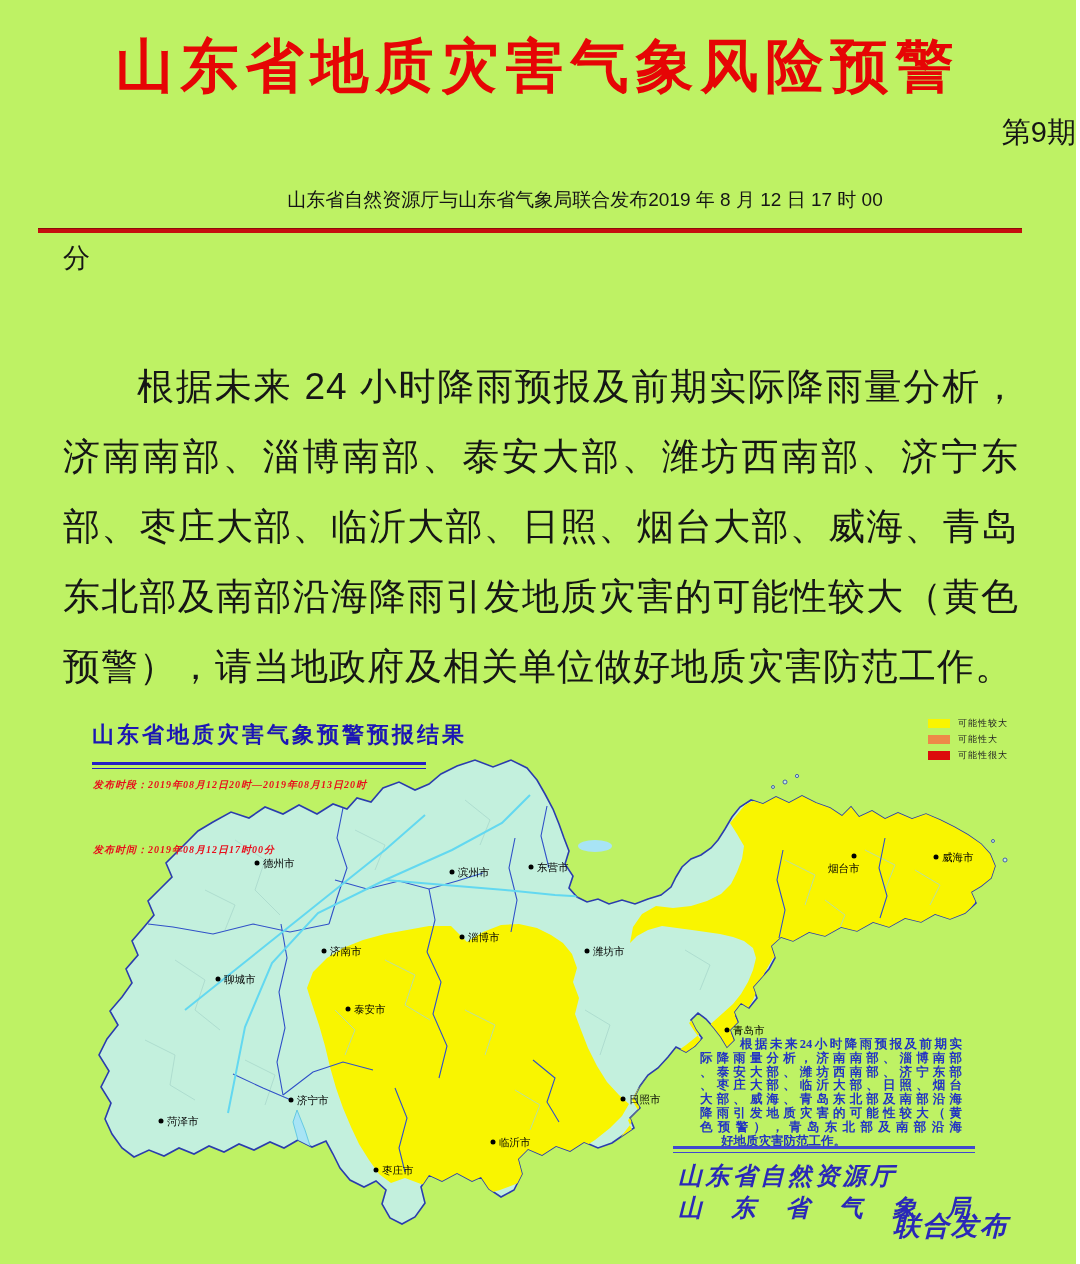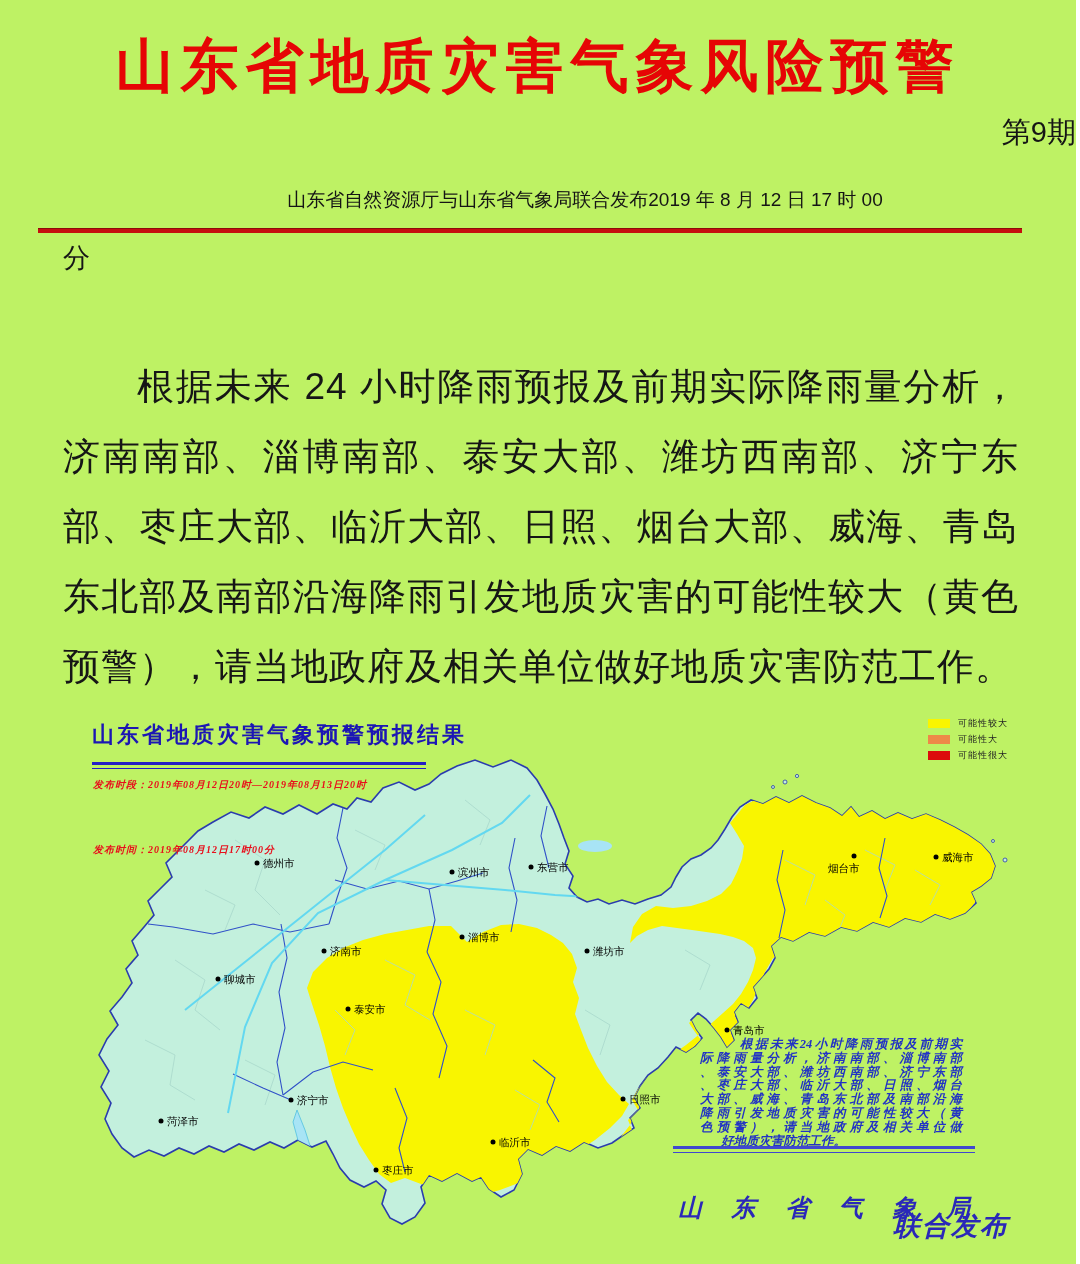--- a/index.html
+++ b/index.html
@@ -27,21 +27,21 @@
                   border-top:3px solid #2420c4;border-bottom:1px solid #2420c4;}
   .map-red{position:absolute;left:93px;font-size:10px;font-weight:bold;font-style:italic;
            color:#e8101c;font-family:"Liberation Serif",serif;letter-spacing:1px;}
   .map-red.t1{top:778px;}
   .map-red.t2{top:807px;margin-top:36px;}
   .legend{position:absolute;left:928px;top:719px;}
   .legend-row{display:flex;align-items:center;margin-bottom:7px;height:9px;}
   .legend-swatch{width:22px;height:9px;margin-right:8px;}
   .legend-label{font-size:9px;color:#222;letter-spacing:1px;}
   .note{position:absolute;left:700px;top:1038px;width:262px;color:#2233c4;
-        font-family:"Liberation Serif",serif;font-style:italic;font-weight:bold;
+        font-family:"Liberation Serif",serif;font-weight:bold;
         font-size:12.5px;line-height:13.8px;}
   .note-line{text-align:justify;text-align-last:justify;}
   .note-line.first{text-indent:40px;}
   .note-line.last{text-align-last:left;margin-left:21px;}
   .sig-rule{position:absolute;left:673px;top:1146px;width:302px;height:3px;
             border-top:3px solid #4048d0;border-bottom:1px solid #4048d0;}
   .sig-line{position:absolute;left:678px;color:#2a28b8;font-weight:bold;font-style:italic;
             font-family:"Liberation Serif",serif;font-size:24px;text-align-last:justify;}
   .sig-line.l1{top:1160px;width:216px;}
   .sig-line.l2{top:1192px;width:292px;}
@@ -233,21 +233,22 @@
     </div>
   </div>
 
   <div class="note">
     <div class="note-line first">根据未来24小时降雨预报及前期实</div>
     <div class="note-line">际降雨量分析，济南南部、淄博南部</div>
     <div class="note-line">、泰安大部、潍坊西南部、济宁东部</div>
     <div class="note-line">、枣庄大部、临沂大部、日照、烟台</div>
     <div class="note-line">大部、威海、青岛东北部及南部沿海</div>
     <div class="note-line">降雨引发地质灾害的可能性较大（黄</div>
-    <div class="note-line">色预警），请当地政府及相关单位做</div>
+    <div class="note-line">色预警），青岛东北部及南部沿海</div>
     <div class="note-line last">好地质灾害防范工作。</div>
   </div>
 
   <div class="sig-rule"></div>
+  <div class="sig-line l1">山东省自然资源厅</div>
   <div class="sig-line l2">山东省气象局</div>
   <div class="sig-joint">联合发布</div>
 
 </div>
 
 </body></html>

